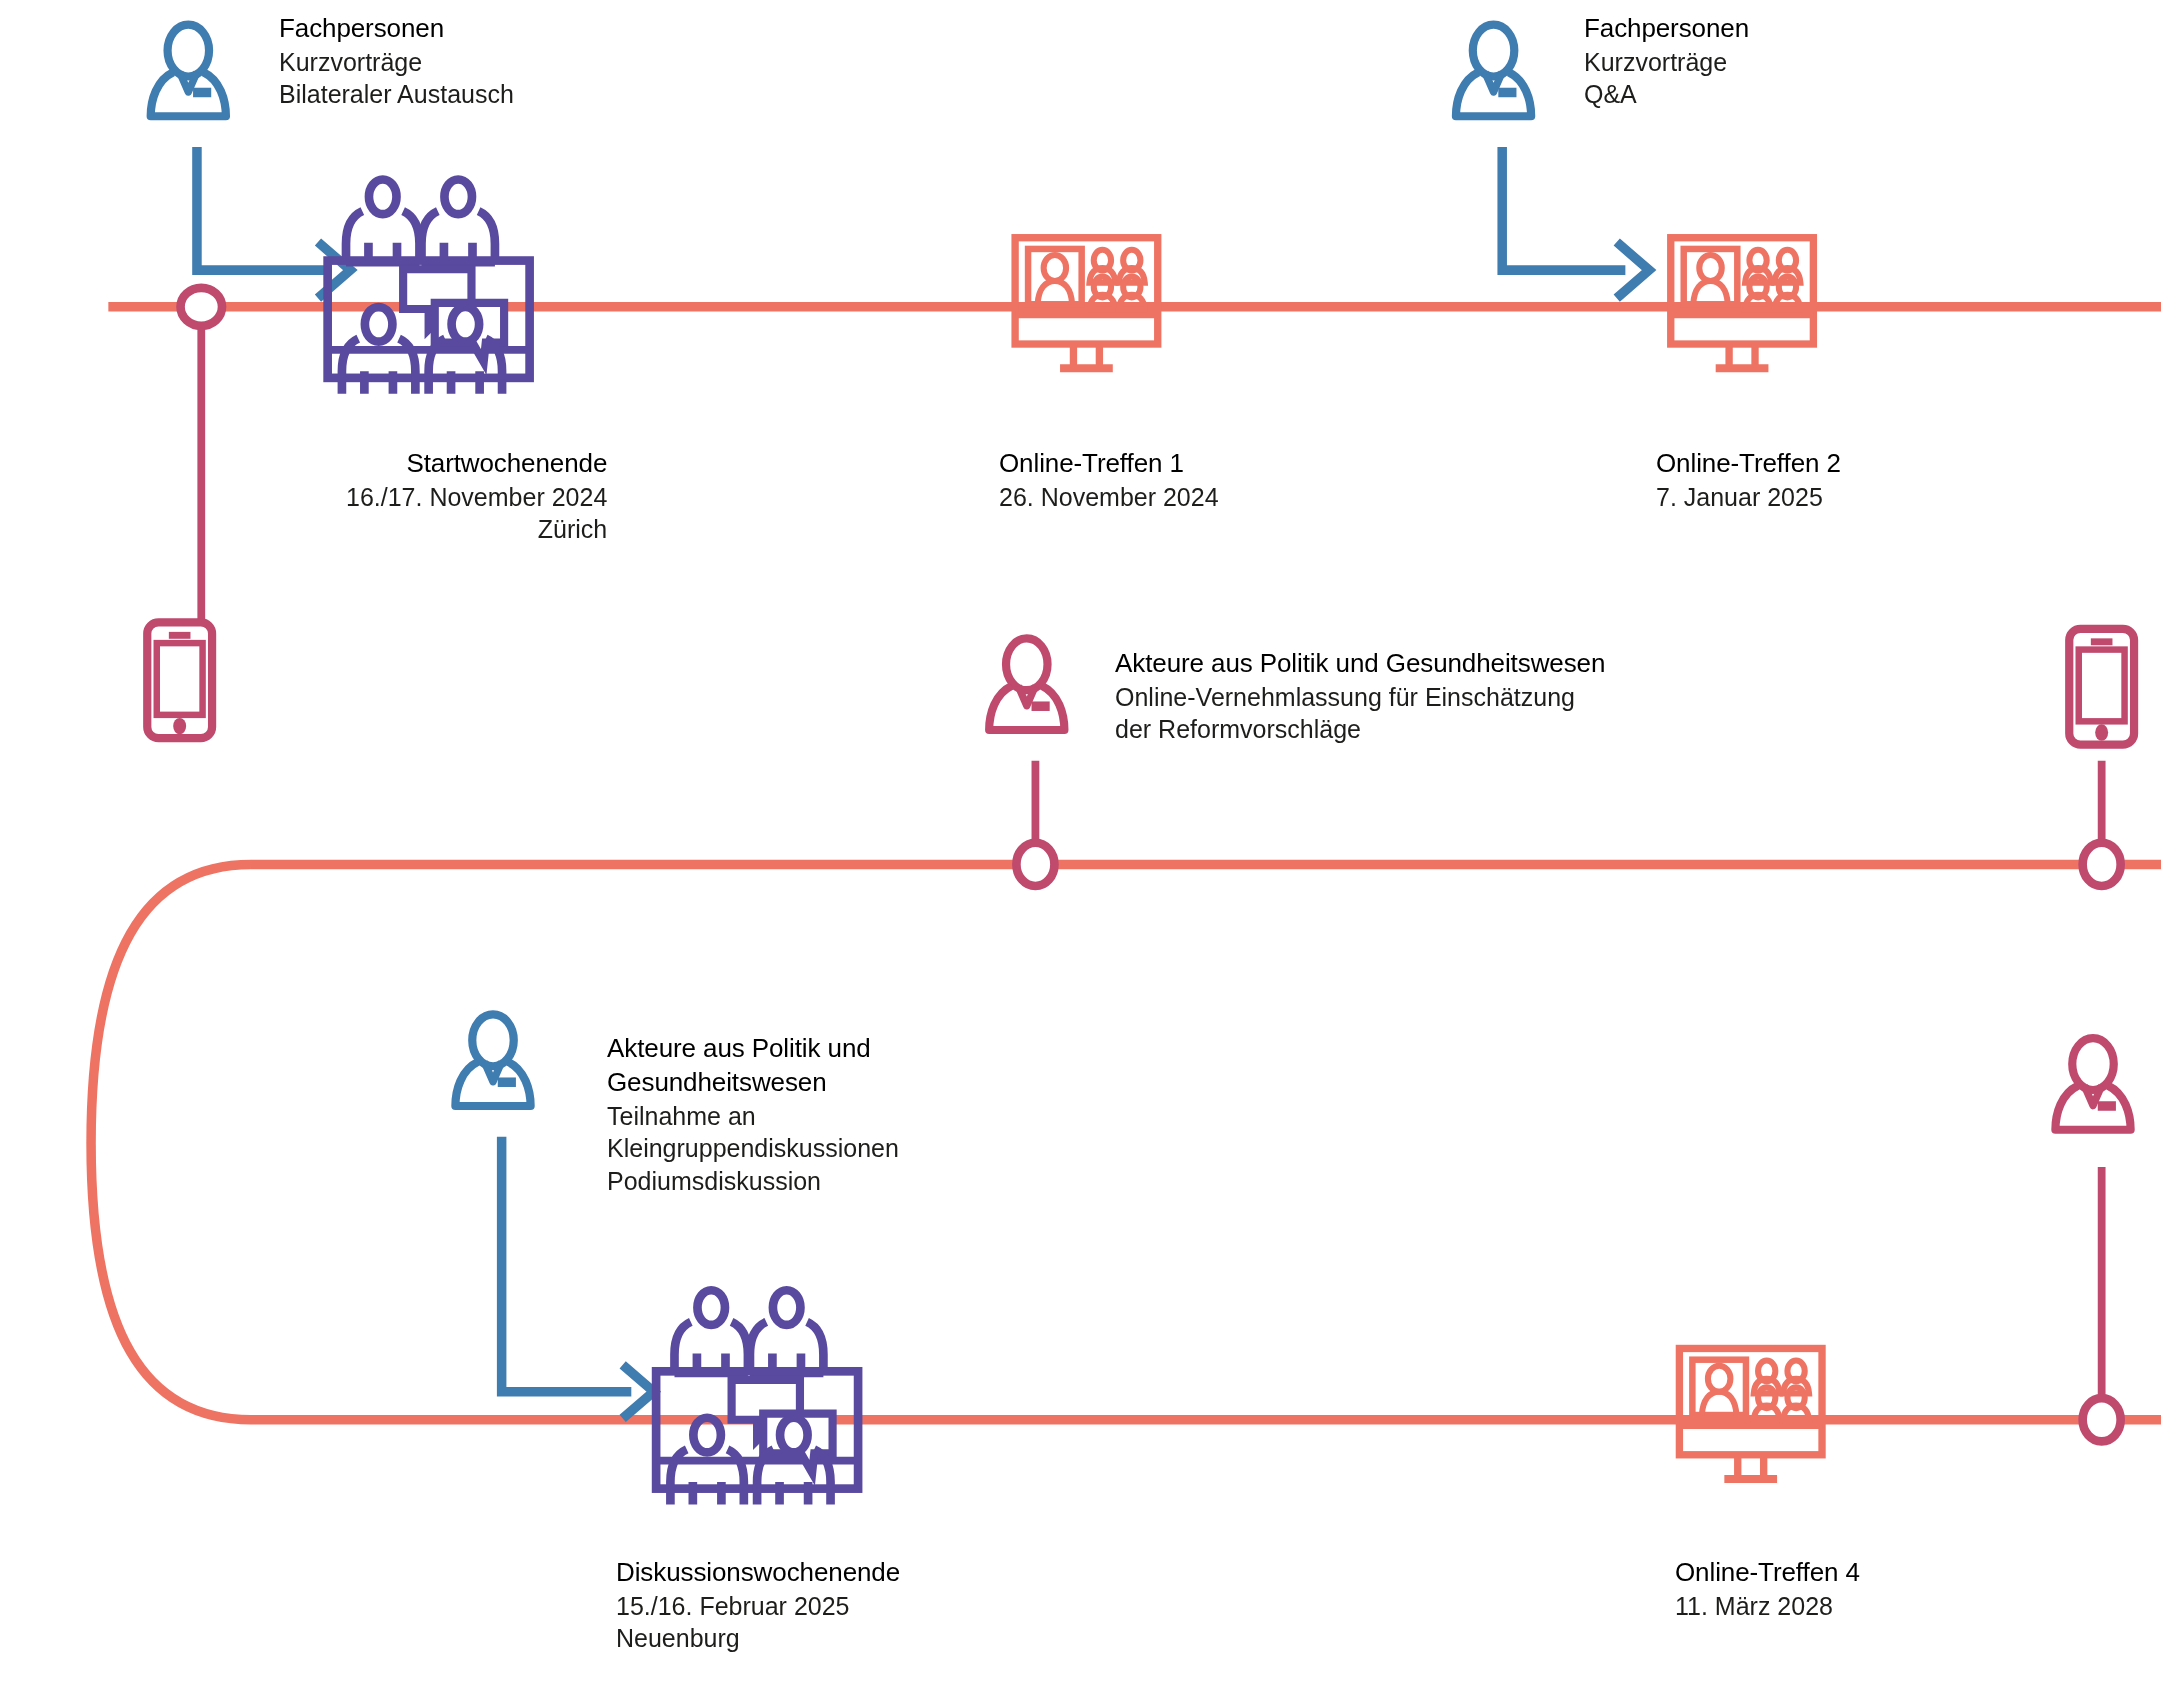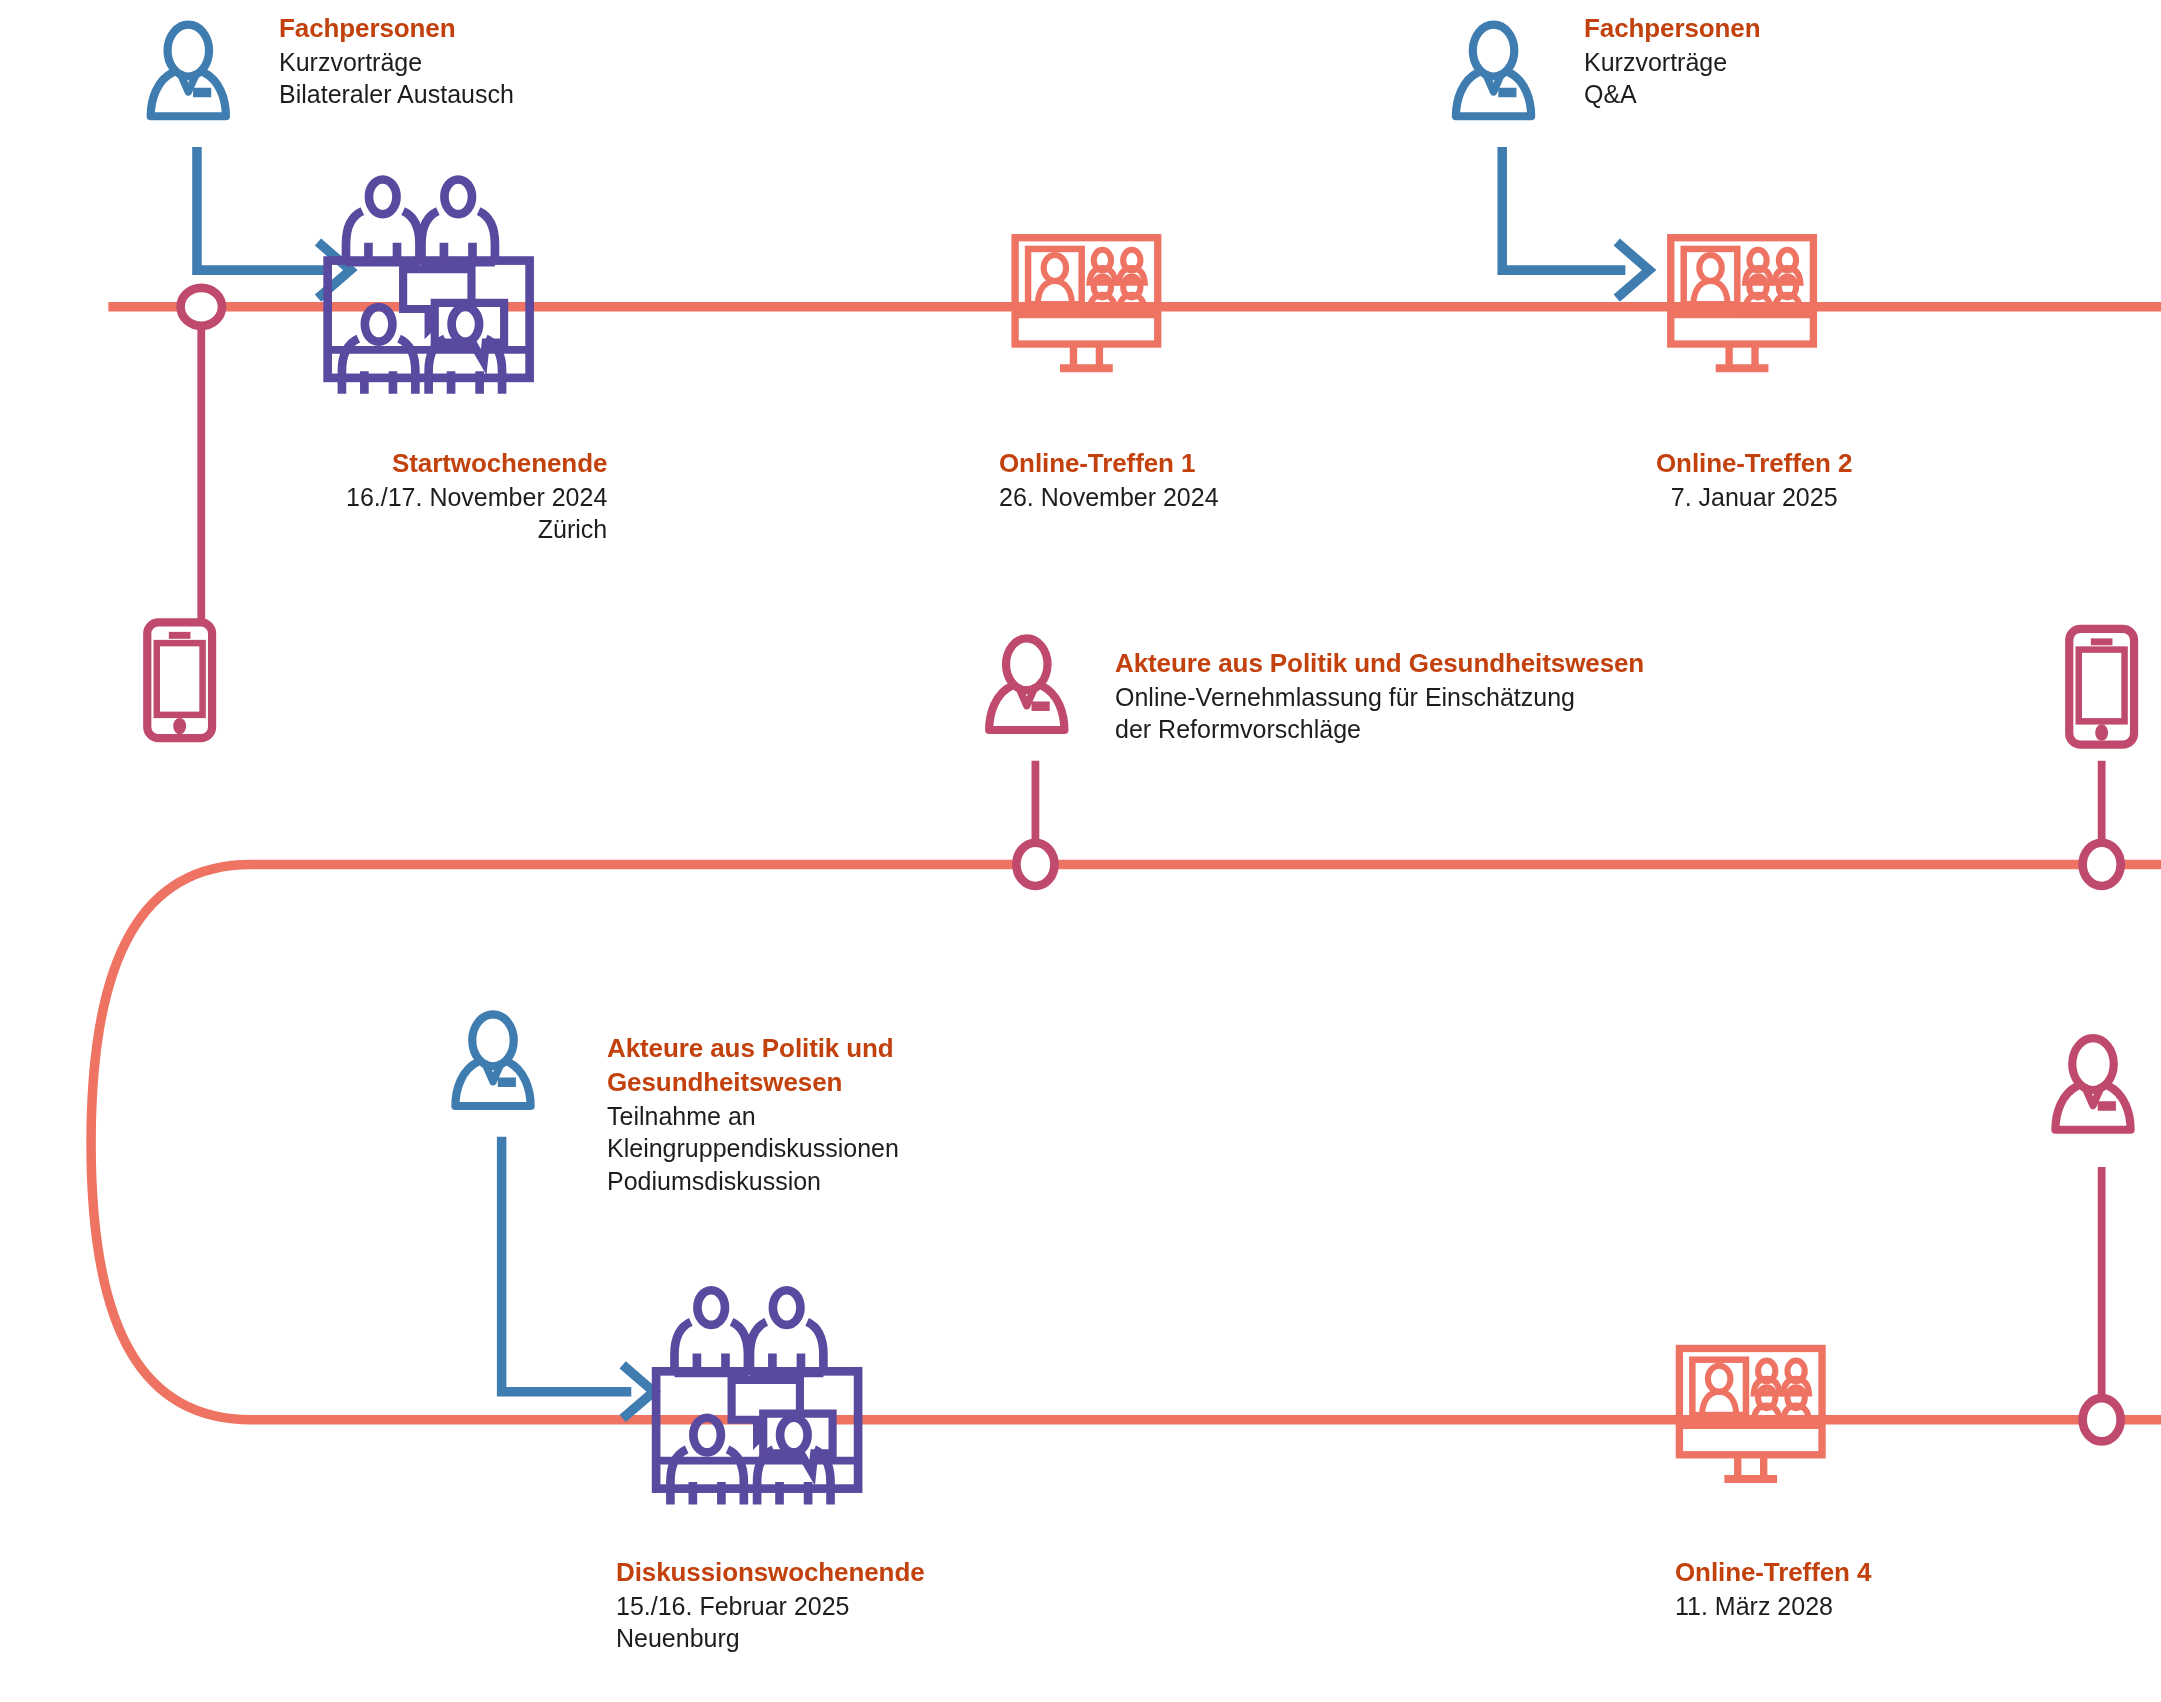--- a/index.html
+++ b/index.html
@@ -2,21 +2,21 @@
 <html style="font-size:7px"><head>
 <meta charset="utf-8">
 <title>Projektzeitstrahl</title>
 <style>
   html,body{margin:0;padding:0;background:#ffffff;}
   body{width:3026px;height:1702px;position:relative;overflow:hidden;
        font-family:"Liberation Sans","DejaVu Sans",sans-serif;color:#1a1a1a;}
   #stage{position:absolute;inset:0;width:3026px;height:1702px;}
   svg.layer{position:absolute;left:0;top:0;width:3026px;height:1702px;overflow:visible;}
   .lbl{position:absolute;line-height:1.30;}
-  .lbl .ttl{font-weight:bold;font-size:26px;letter-spacing:-0.1px;color:#c2410c;display:block;}
+  .lbl .ttl{font-weight:normal;font-size:26px;letter-spacing:-0.1px;color:#000000;display:block;}
   .lbl .sub{font-weight:400;font-size:25px;color:#1d1d1b;display:block;}
   .nowrap{white-space:nowrap;}
 </style>
 </head>
 <body>
 
 <div id="stage">
 
 <svg class="layer" viewBox="0 0 7000 3938">
   <g fill="none" stroke="#ee7363" stroke-width="22" stroke-linecap="butt">
@@ -202,21 +202,21 @@
   <span class="ttl nowrap">Startwochenende</span>
   <span class="sub nowrap">16./17. November 2024</span>
   <span class="sub nowrap">Zürich</span>
 </div>
 
 <div class="lbl" style="left:999px;top:447px;">
   <span class="ttl nowrap">Online-Treffen 1</span>
   <span class="sub nowrap">26. November 2024</span>
 </div>
 
-<div class="lbl" style="left:1656px;top:447px;text-align:center;">
+<div class="lbl" style="left:1656px;top:447px;">
   <span class="ttl nowrap">Online-Treffen 2</span>
   <span class="sub nowrap">7. Januar 2025</span>
 </div>
 
 <div class="lbl" style="left:616px;top:1556px;">
   <span class="ttl nowrap">Diskussionswochenende</span>
   <span class="sub nowrap">15./16. Februar 2025</span>
   <span class="sub nowrap">Neuenburg</span>
 </div>
 

